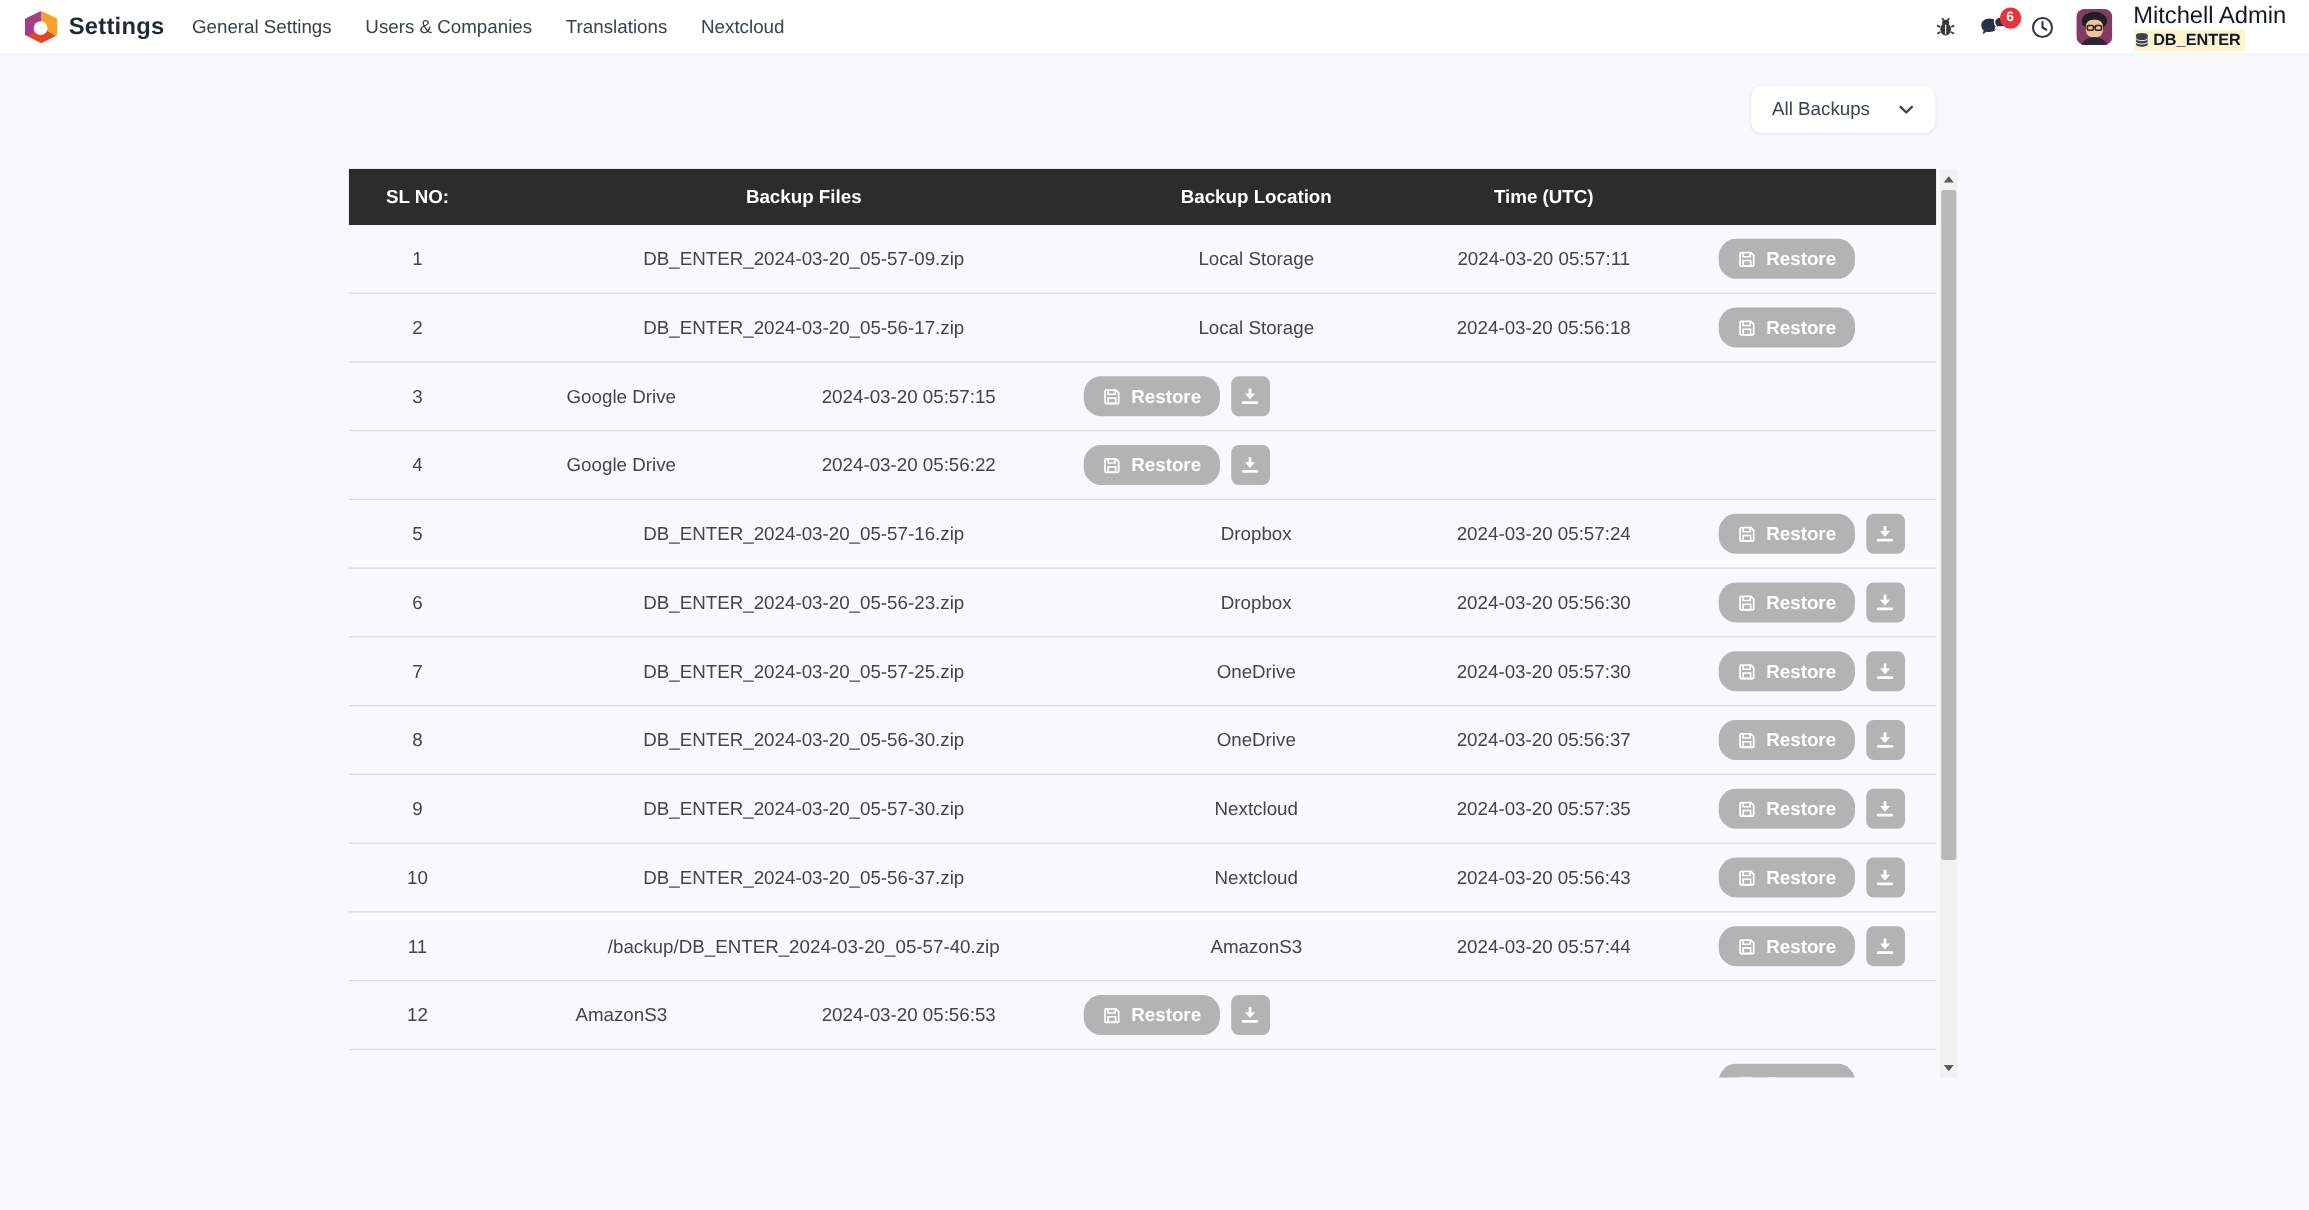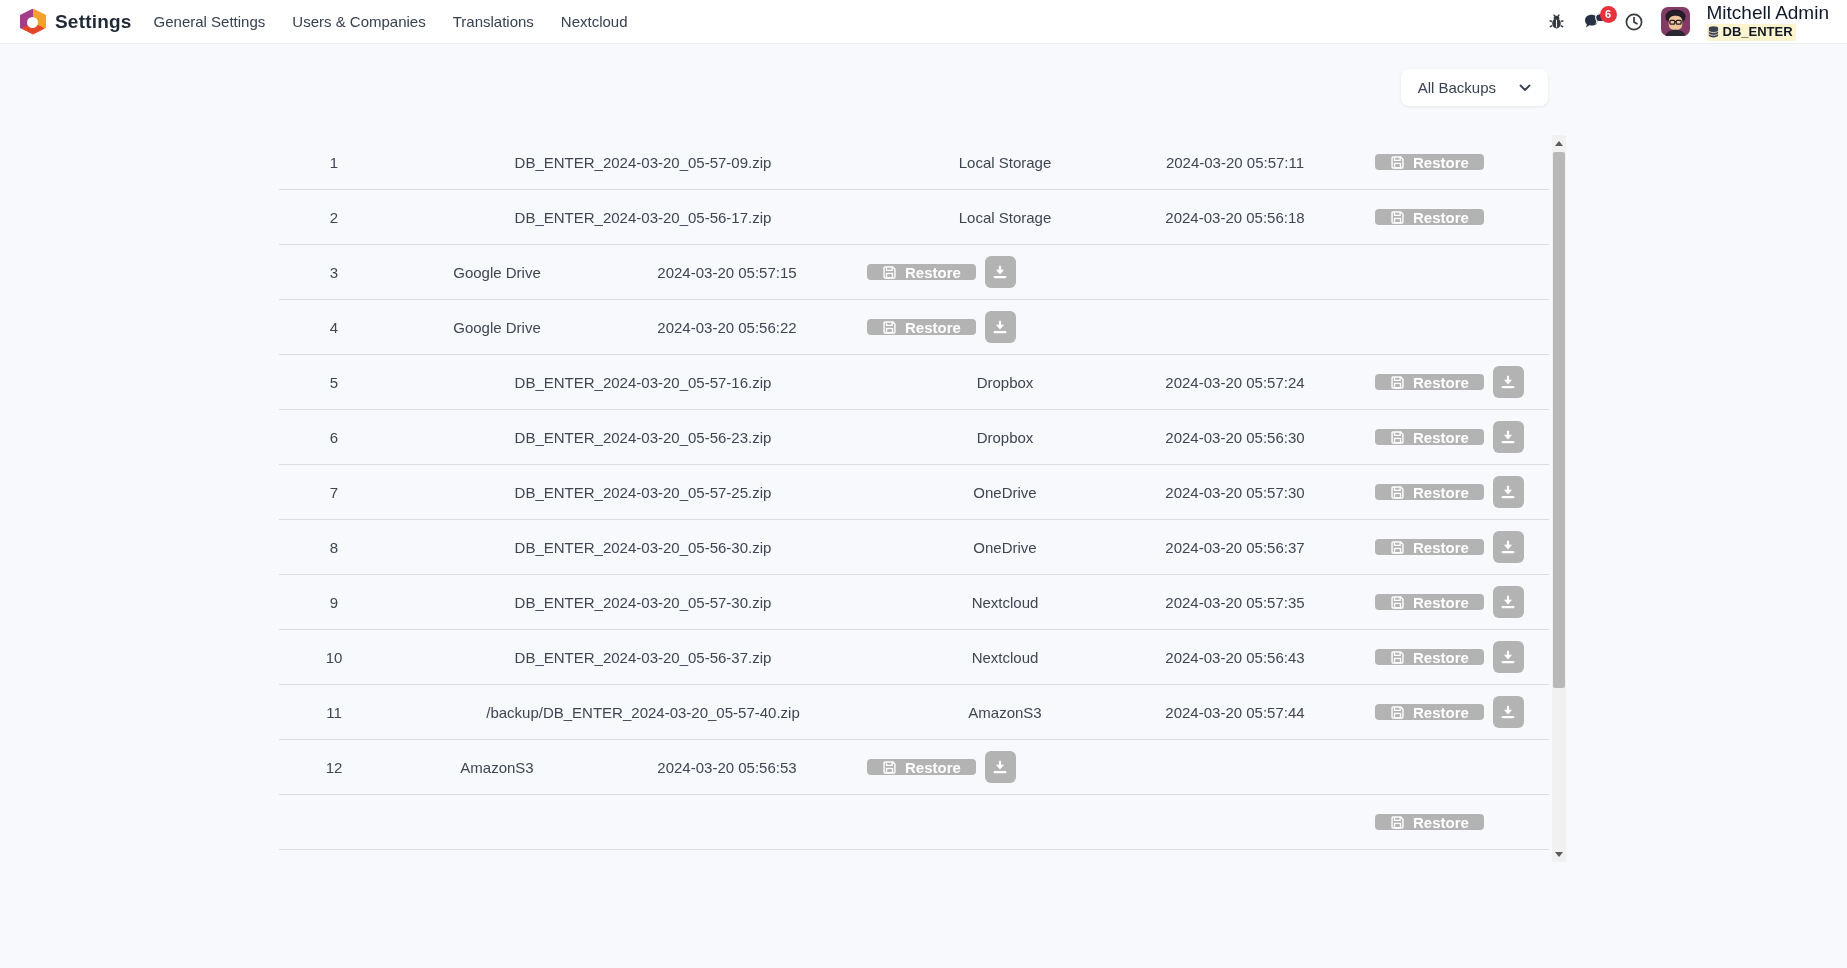--- a/index.html
+++ b/index.html
@@ -60,22 +60,22 @@
   .col-sl   { width:110px; text-align:center; }
   .col-file { width:508px; text-align:center; }
   .col-loc  { width:216px; text-align:center; }
   .col-time { width:244px; text-align:center; }
   .col-act  { width:192px; display:flex; align-items:center; gap:9px; padding-left:18px; }
   .trow {
     display:flex; align-items:center; height:55px;
     border-bottom:1px solid #d9dce1; font-size:15px; color:#3f4652;
   }
   .btn-restore {
-    display:inline-flex; align-items:center; gap:8px; height:16px; padding:0 15px;
-    background:#b3b3b3; border:none; border-radius:4px;
+    display:inline-flex; align-items:center; gap:8px; height:32px; padding:0 15px;
+    background:#b3b3b3; border:none; border-radius:14px;
     color:#ffffff; font-size:15px; font-weight:600; font-family:"Liberation Sans",sans-serif;
     cursor:pointer;
   }
   .btn-download {
     width:31px; height:32px; background:#b3b3b3; border:none; border-radius:6px;
     display:inline-flex; align-items:center; justify-content:center; cursor:pointer;
   }
 
   
   .vscroll { position:absolute; left:1552px; top:135px; width:14px; height:727px; background:#f1f1f1; }
@@ -160,20 +160,27 @@
   </div>
 
   <div class="filter-dropdown">
     <span class="filter-label">All Backups</span>
     <svg width="12" height="8" viewBox="0 0 12 8">
       <path d="M1.5 1.5 L6 6 L10.5 1.5" fill="none" stroke="#374151" stroke-width="1.8" stroke-linecap="round" stroke-linejoin="round"></path>
     </svg>
   </div>
 
   <div class="table-wrap">
+    <div class="thead">
+      <div class="col-sl">SL NO:</div>
+      <div class="col-file">Backup Files</div>
+      <div class="col-loc">Backup Location</div>
+      <div class="col-time">Time (UTC)</div>
+      <div class="col-act"></div>
+    </div>
     <div>
     <div class="trow">
       <div class="col-sl">1</div>
       <div class="col-file">DB_ENTER_2024-03-20_05-57-09.zip</div>
       <div class="col-loc">Local Storage</div>
       <div class="col-time">2024-03-20 05:57:11</div>
       <div class="col-act">
         <button class="btn-restore">
           <svg width="15" height="15" viewBox="0 0 16 16">
             <path d="M2.2 3.2 a1 1 0 0 1 1-1 h8.3 l2.3 2.3 v8.3 a1 1 0 0 1-1 1 h-9.6 a1 1 0 0 1-1-1 Z" fill="none" stroke="#ffffff" stroke-width="1.5"></path>

